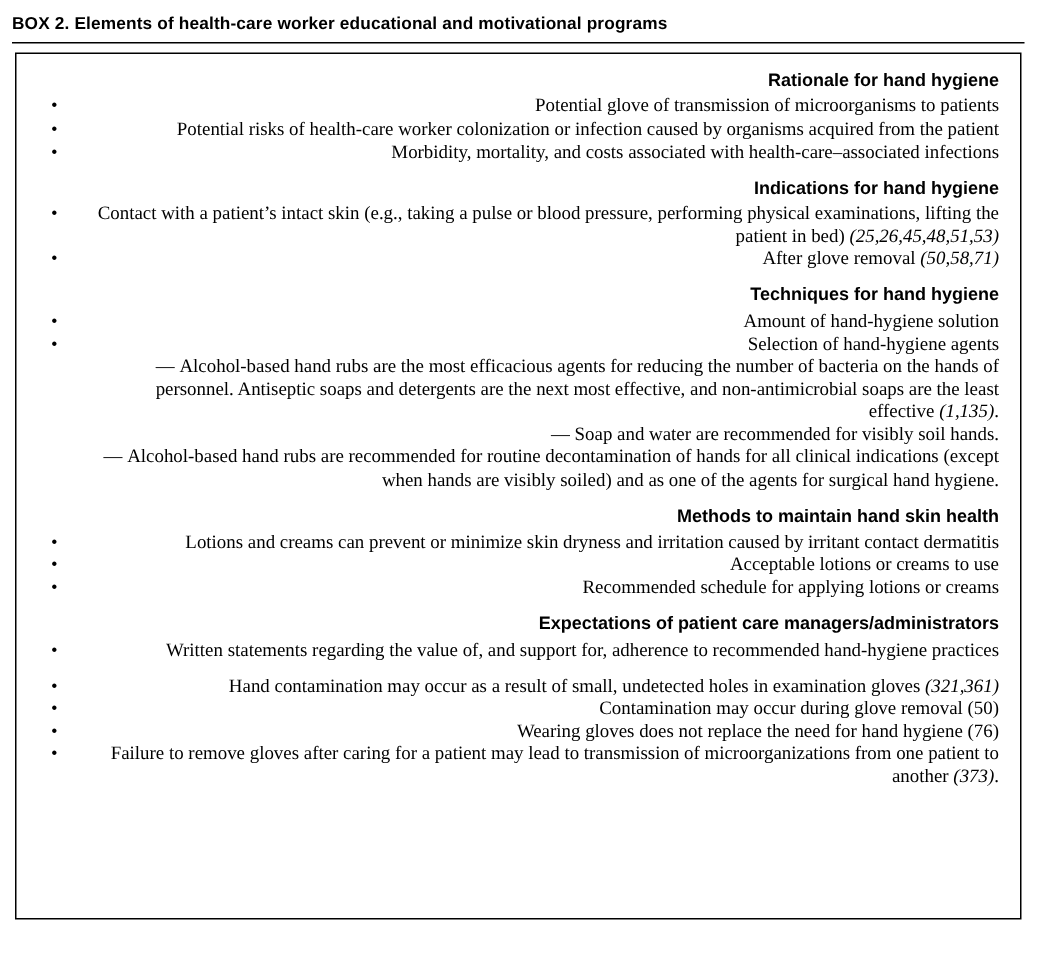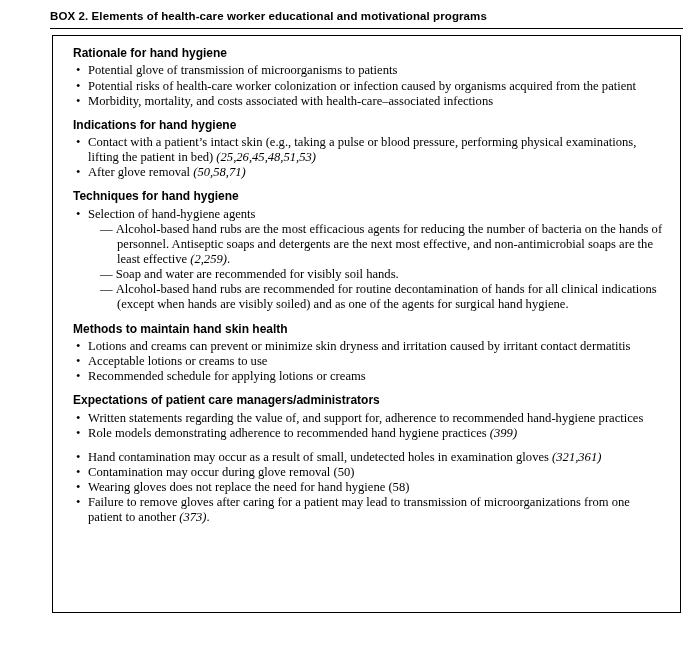--- a/index.html
+++ b/index.html
@@ -10,21 +10,20 @@
   body {
     width: 691px;
     height: 647px;
     font-family: "Liberation Serif", "DejaVu Serif", serif;
     color: #000;
     overflow: hidden;
   }
   .page {
     padding: 8px 8px 0 8px;
     box-sizing: border-box;
-    margin-left: 42px;
   }
   .box-title {
     font-family: "Liberation Sans", "DejaVu Sans", sans-serif;
     font-weight: bold;
     font-size: 11.5px;
     letter-spacing: 0.1px;
     padding: 2px 0 6px 0;
   }
   .title-rule {
     border: none;
@@ -33,21 +32,21 @@
   }
   .content-box {
     margin: 6px 2px 0 2px;
     border: 1px solid #000;
     padding: 10px 14px 14px 20px;
     font-size: 12.6px;
     line-height: 1.2;
     min-height: 578px;
     box-sizing: border-box;
   }
-  .section { margin-top: 9px; }
+  .section { margin-top: 9px; text-align: right; }
   .section:first-child { margin-top: 0; }
   .section-heading {
     font-family: "Liberation Sans", "DejaVu Sans", sans-serif;
     font-weight: bold;
     font-size: 12px;
     margin: 0 0 3px 0;
   }
   .bullet-item {
     position: relative;
     padding-left: 15px;
@@ -80,36 +79,36 @@
         <div class="bullet-item"><span>Potential risks of health-care worker colonization or infection caused by organisms acquired from the patient</span></div>
         <div class="bullet-item"><span>Morbidity, mortality, and costs associated with health-care–associated infections</span></div>
       </div>
       <div class="section">
         <div class="section-heading">Indications for hand hygiene</div>
         <div class="bullet-item"><span>Contact with a patient’s intact skin (e.g., taking a pulse or blood pressure, performing physical examinations, lifting the patient in bed) </span><em class="cite">(25,26,45,48,51,53)</em></div>
         <div class="bullet-item"><span>After glove removal </span><em class="cite">(50,58,71)</em></div>
       </div>
       <div class="section">
         <div class="section-heading">Techniques for hand hygiene</div>
+        <div class="bullet-item"><span>Amount of hand-hygiene solution</span></div>
         <div class="bullet-item"><span>Selection of hand-hygiene agents</span></div>
-        <div class="dash-item"><span>Alcohol-based hand rubs are the most efficacious agents for reducing the number of bacteria on the hands of personnel. Antiseptic soaps and detergents are the next most effective, and non-antimicrobial soaps are the least effective </span><em class="cite">(2,259)</em><span>.</span></div>
+        <div class="dash-item"><span>Alcohol-based hand rubs are the most efficacious agents for reducing the number of bacteria on the hands of personnel. Antiseptic soaps and detergents are the next most effective, and non-antimicrobial soaps are the least effective </span><em class="cite">(1,135)</em><span>.</span></div>
         <div class="dash-item"><span>Soap and water are recommended for visibly soil hands.</span></div>
         <div class="dash-item"><span>Alcohol-based hand rubs are recommended for routine decontamination of hands for all clinical indications (except when hands are visibly soiled) and as one of the agents for surgical hand hygiene.</span></div>
       </div>
       <div class="section">
         <div class="section-heading">Methods to maintain hand skin health</div>
         <div class="bullet-item"><span>Lotions and creams can prevent or minimize skin dryness and irritation caused by irritant contact dermatitis</span></div>
         <div class="bullet-item"><span>Acceptable lotions or creams to use</span></div>
         <div class="bullet-item"><span>Recommended schedule for applying lotions or creams</span></div>
       </div>
       <div class="section">
         <div class="section-heading">Expectations of patient care managers/administrators</div>
         <div class="bullet-item"><span>Written statements regarding the value of, and support for, adherence to recommended hand-hygiene practices</span></div>
-        <div class="bullet-item"><span>Role models demonstrating adherence to recommended hand hygiene practices </span><em class="cite">(399)</em></div>
       </div>
       <div class="section">
         <div class="bullet-item"><span>Hand contamination may occur as a result of small, undetected holes in examination gloves </span><em class="cite">(321,361)</em></div>
         <div class="bullet-item"><span>Contamination may occur during glove removal (50)</span></div>
-        <div class="bullet-item"><span>Wearing gloves does not replace the need for hand hygiene (58)</span></div>
+        <div class="bullet-item"><span>Wearing gloves does not replace the need for hand hygiene (76)</span></div>
         <div class="bullet-item"><span>Failure to remove gloves after caring for a patient may lead to transmission of microorganizations from one patient to another </span><em class="cite">(373)</em><span>.</span></div>
       </div>
     </div>
 </div>
 
 </body></html>

